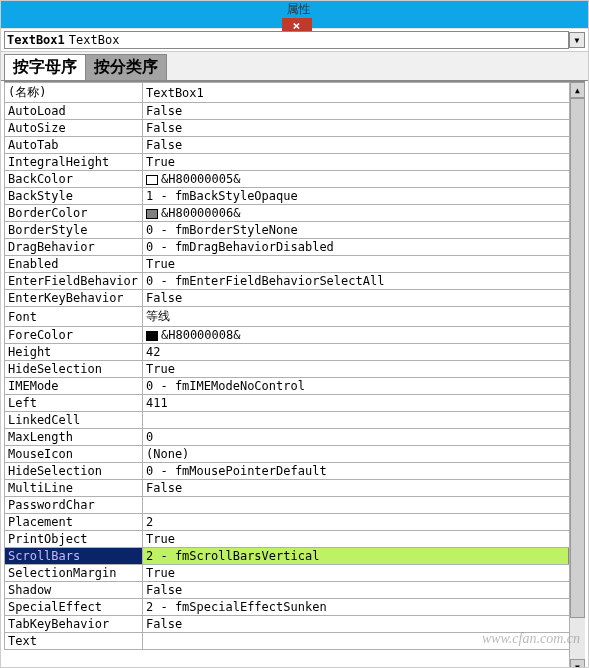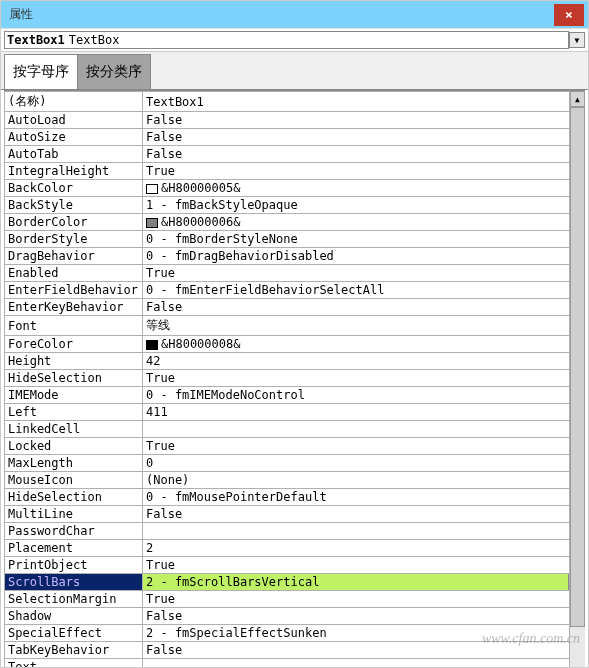--- a/index.html
+++ b/index.html
@@ -8,25 +8,26 @@
     font-size: 12px;
     background: #fff;
     width: 589px;
     height: 668px;
     overflow: hidden;
     border: 1px solid #ccc;
     position: relative;
   }
   .titlebar {
     height: 28px;
-    background: #7dd3fc;
+    background: #0ea5e9;
     display: flex;
     align-items: center;
     padding-left: 8px;
     border-bottom: 1px solid #e0e0e0;
+    flex-direction: column;
   }
   .titlebar-title { flex: 1; font-size: 12px; color: #333; }
   .close-btn {
     width: 30px; height: 22px;
     background: #c0392b;
     color: #fff;
     display: flex; align-items: center; justify-content: center;
     margin-right: 4px;
     font-size: 13px; font-weight: bold;
     cursor: pointer;
@@ -57,25 +58,26 @@
   }
   .tabs {
     display: flex;
     padding: 2px 3px 0 3px;
     border-bottom: 1px solid #888;
     background: #f0f0f0;
   }
   .tab {
     border: 1px solid #888;
     border-bottom: none;
-    padding: 8px 8px;
+    padding: 2px 8px;
     background: #fff;
     margin-right: -1px;
     cursor: pointer;
-    font-size: 14px;
+    font-size: 16px;
+    font-weight: bold;
   }
   .tab.inactive { background: #a3a3a3; }
   .grid-wrap {
     position: relative;
     height: calc(668px - 28px - 22px - 22px - 2px);
     overflow: hidden;
     border-top: 1px solid #888;
     margin: 0 3px;
   }
   .grid {
@@ -250,24 +252,20 @@
         </tr>
         <tr>
           <td class="name-col">Left</td>
           <td class="val-col"><span>411</span></td>
         </tr>
         <tr>
           <td class="name-col">LinkedCell</td>
           <td class="val-col"><span></span></td>
         </tr>
         <tr>
-          <td class="name-col">Locked</td>
-          <td class="val-col"><span>True</span></td>
-        </tr>
-        <tr>
           <td class="name-col">MaxLength</td>
           <td class="val-col"><span>0</span></td>
         </tr>
         <tr>
           <td class="name-col">MouseIcon</td>
           <td class="val-col"><span>(None)</span></td>
         </tr>
         <tr>
           <td class="name-col">HideSelection</td>
           <td class="val-col"><span>0 - fmMousePointerDefault</span></td>

